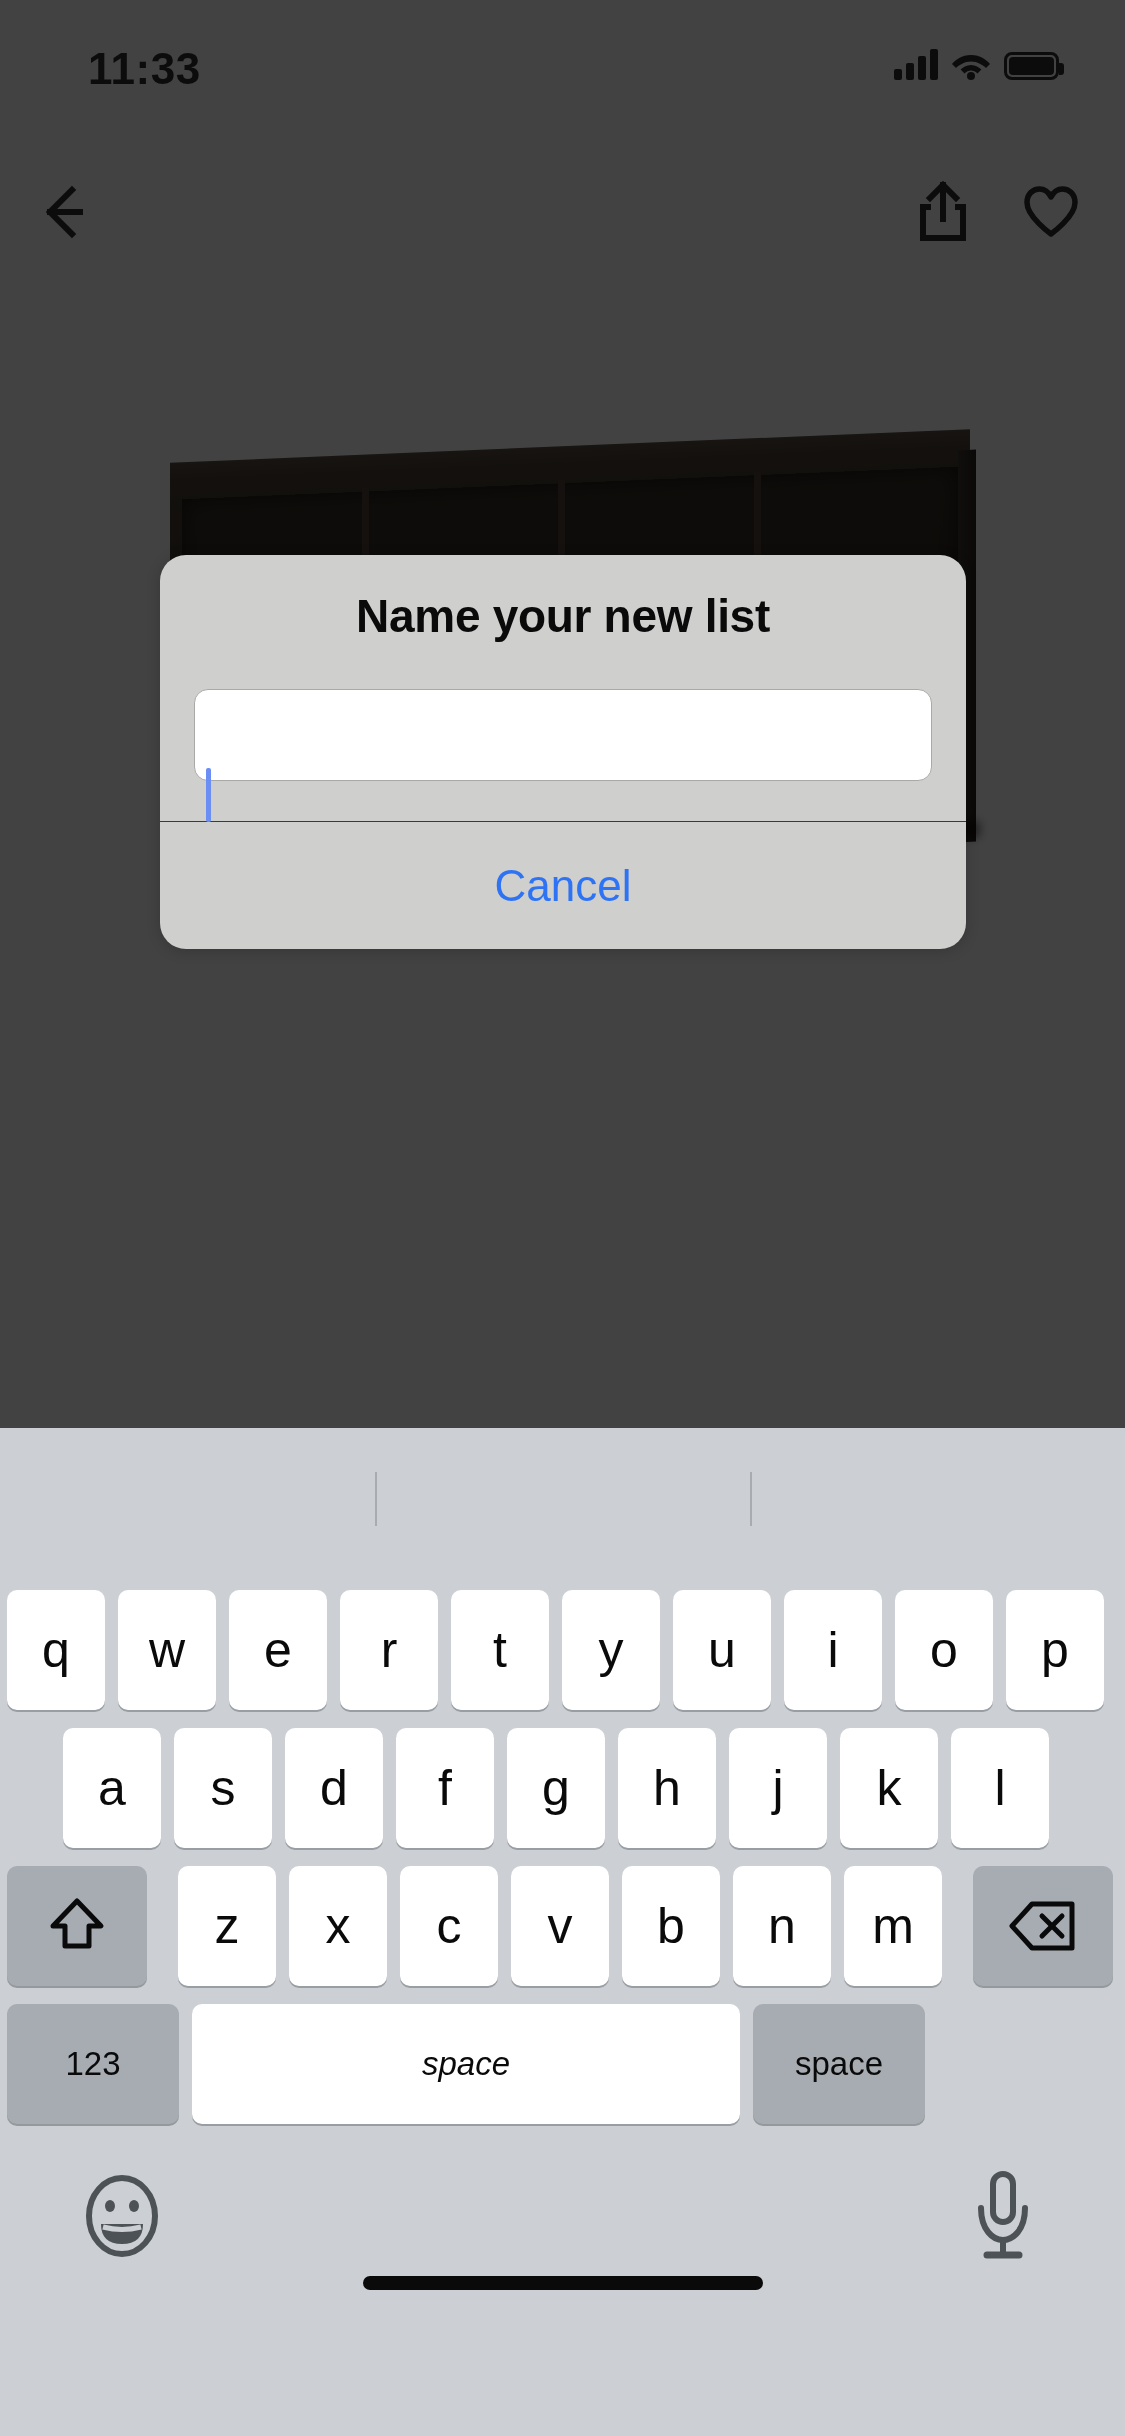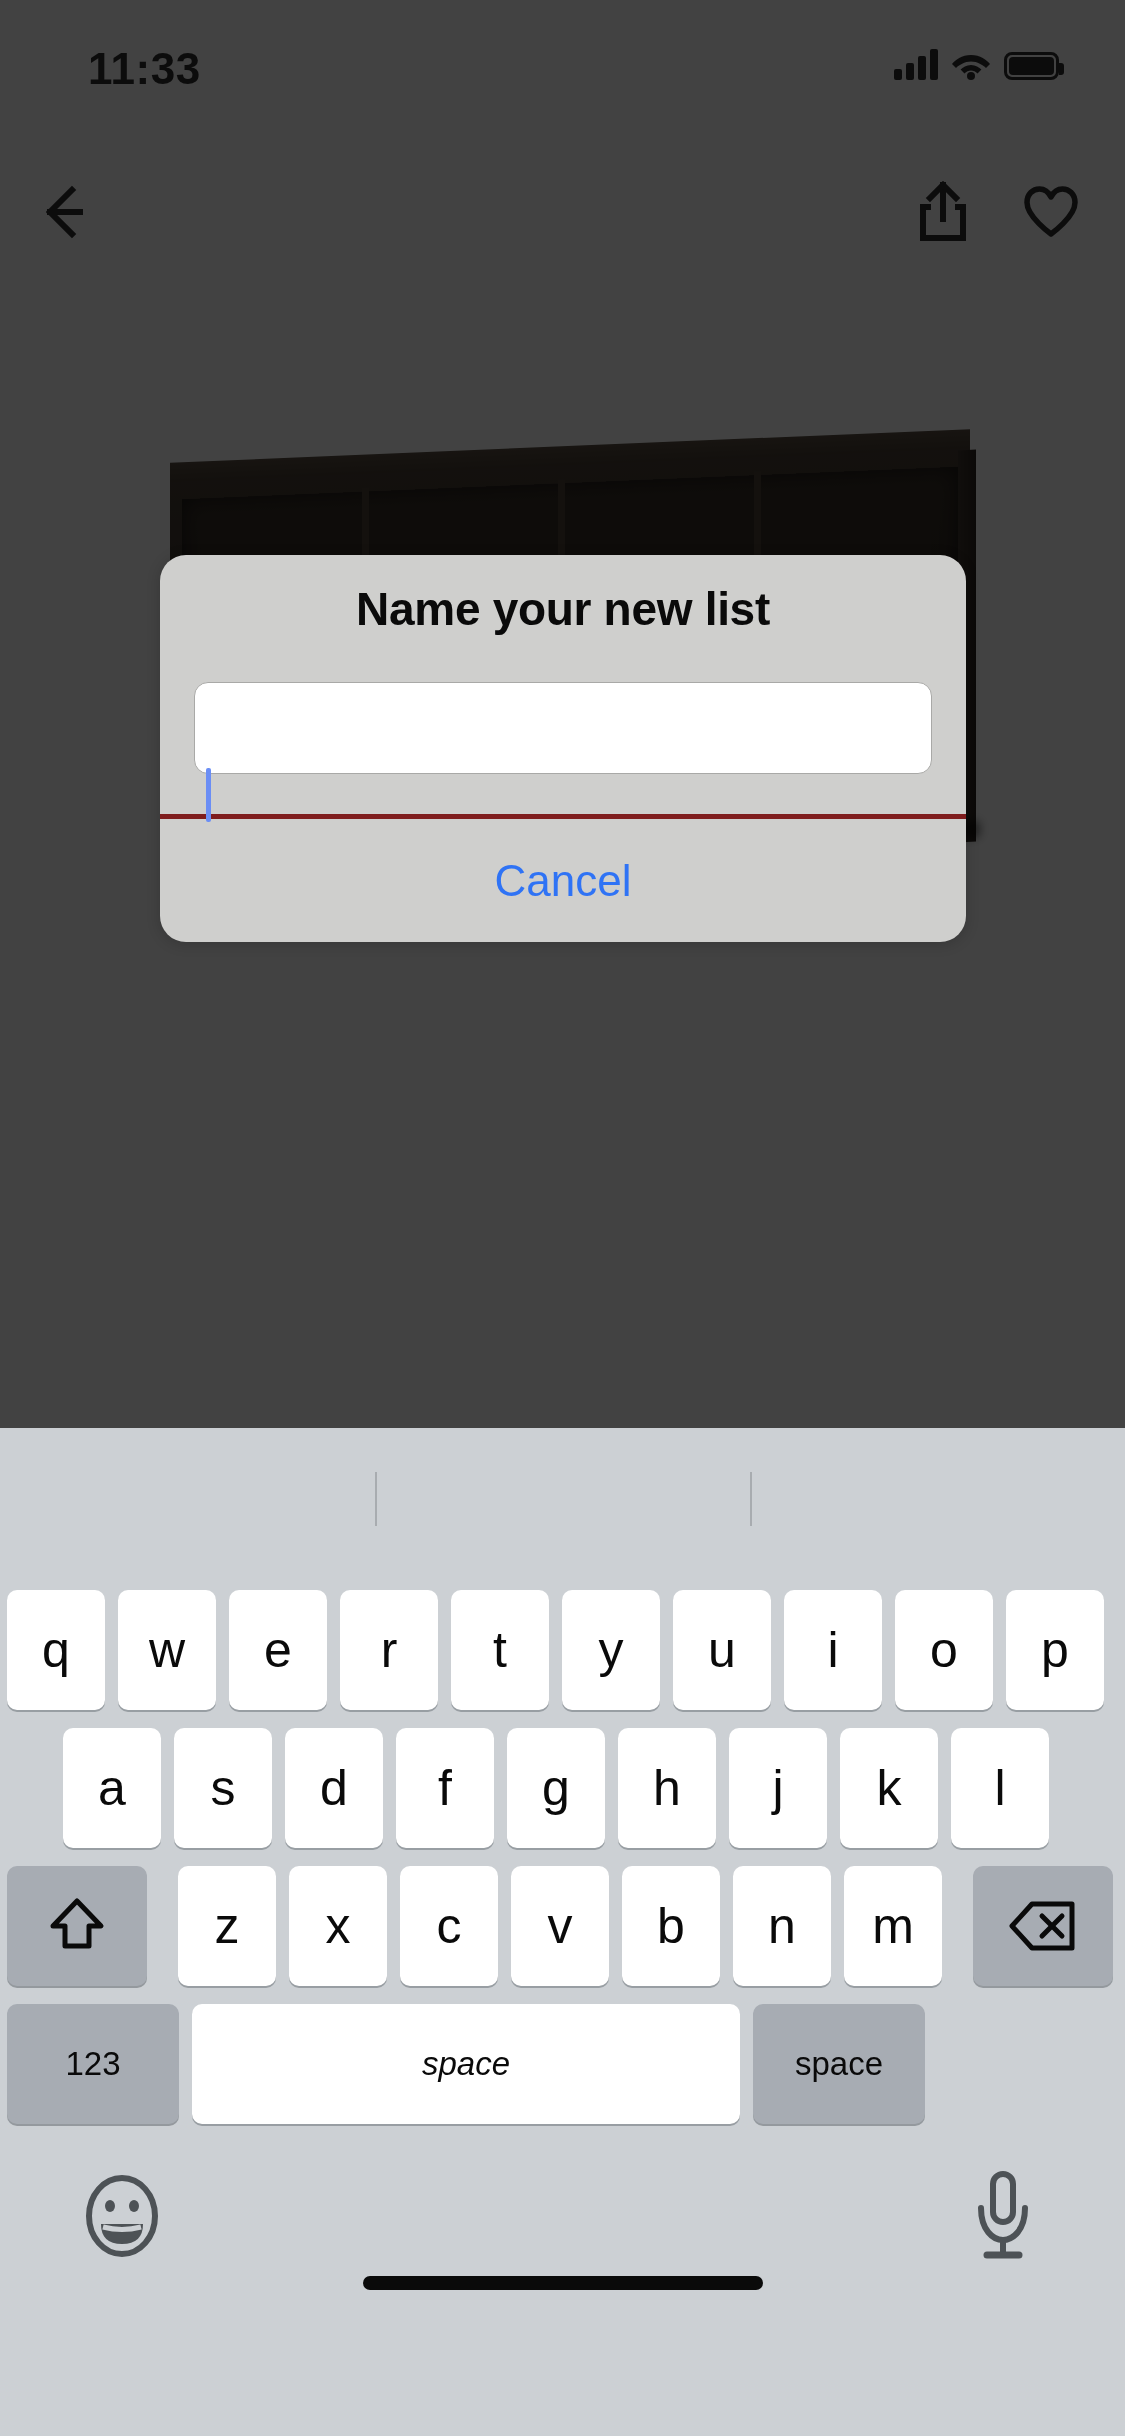--- a/index.html
+++ b/index.html
@@ -138,21 +138,21 @@
     border-radius:26px;
     z-index:30;
     overflow:hidden;
     box-shadow:0 2px 14px rgba(0,0,0,.18);
   }
   #alert-title {
     text-align:center;
     font-size:46px;
     font-weight:700;
     color:#0a0a0a;
-    padding-top:27px;
+    padding-top:34px;
     padding-bottom:6px;
     letter-spacing:-0.3px;
   }
   #alert-input-wrap {
     padding:40px 34px 40px 34px;
   }
   #alert-input {
     width:100%;
     height:92px;
     background:#ffffff;
@@ -170,21 +170,21 @@
   #caret {
     position:absolute;
     left:206px; top:768px;
     width:5px; height:54px;
     background:#6b8ef5;
     border-radius:2px;
     z-index:40;
   }
   #alert-buttons {
     display:flex;
-    border-top:5px solid #7f1d1d;
+    border-top:1px solid #7f1d1d;
     height:128px;
   }
   .alert-btn {
     flex:1;
     display:flex; align-items:center; justify-content:center;
     font-size:44px;
     background:transparent;
     border:none;
     font-family:"Liberation Sans", sans-serif;
     cursor:pointer;

